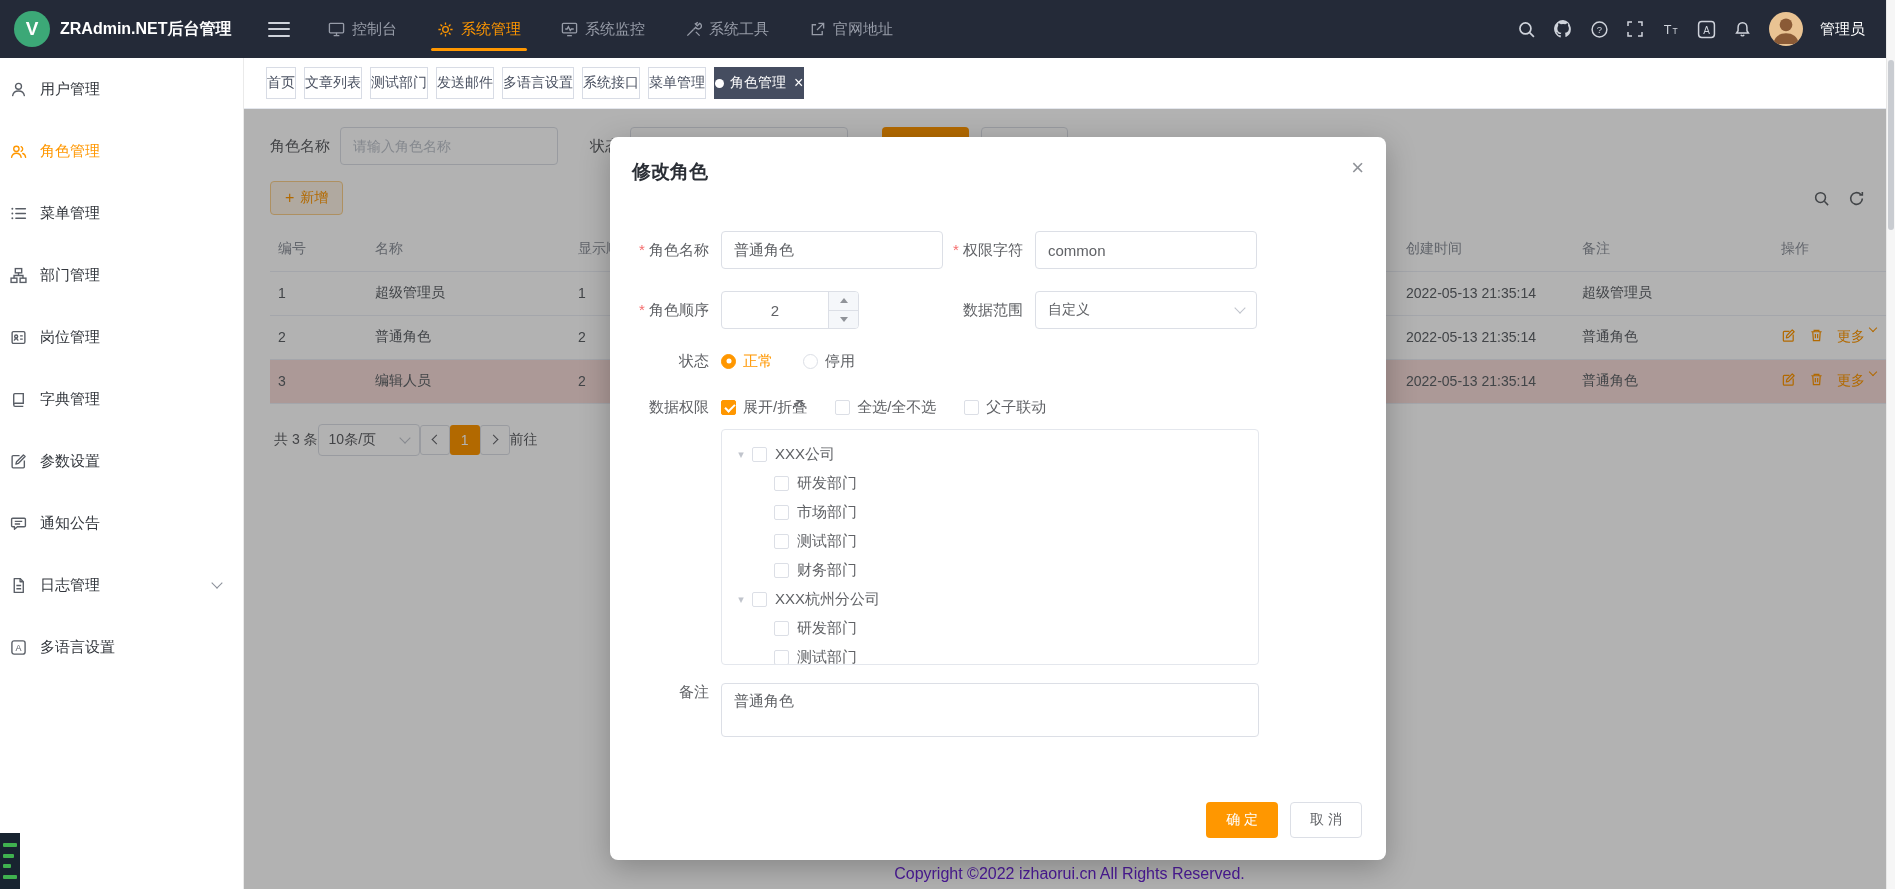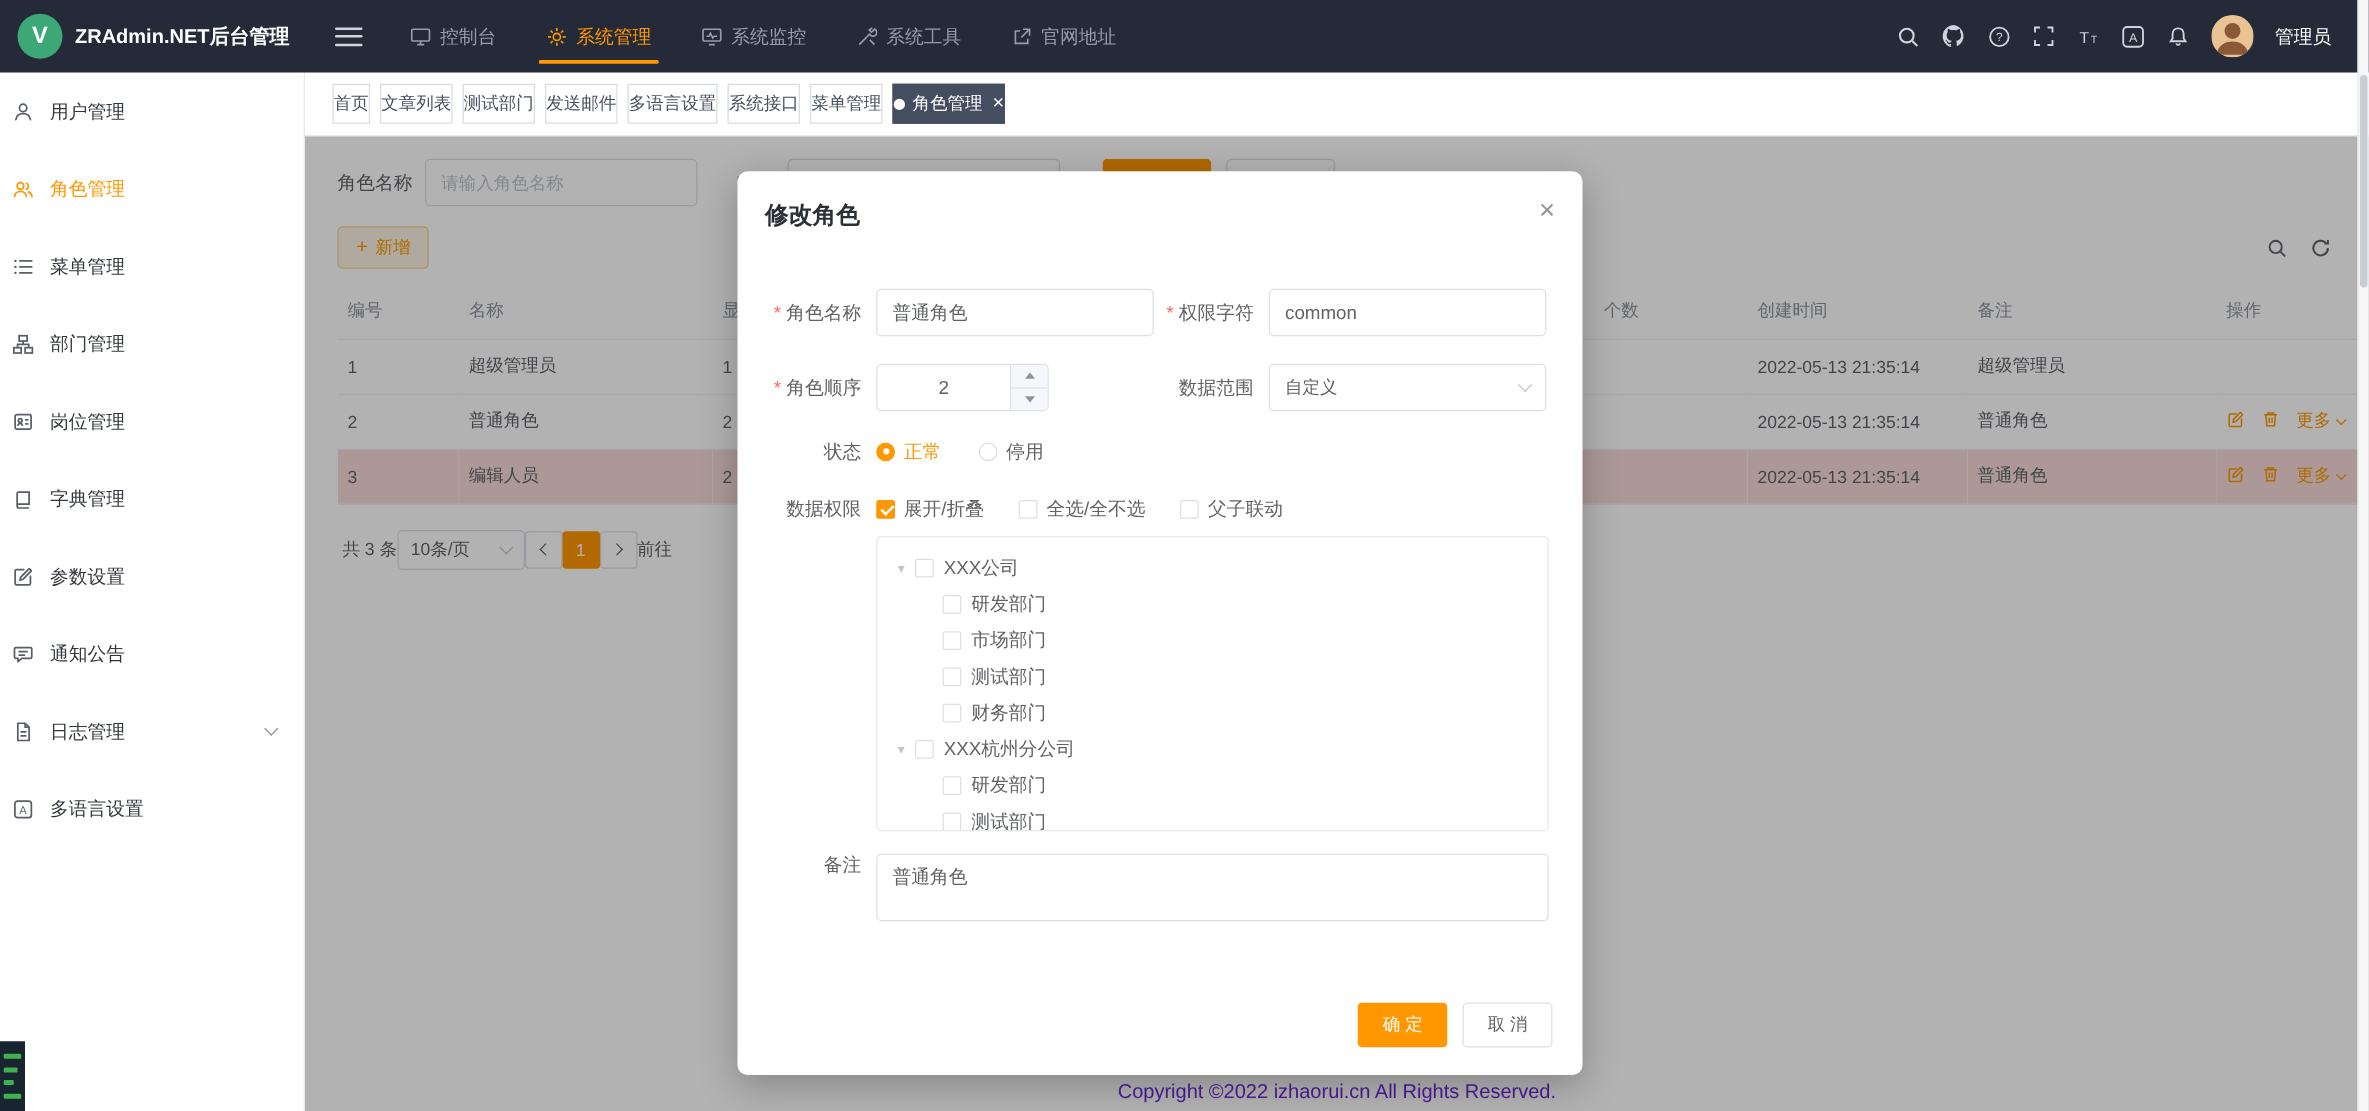--- a/index.html
+++ b/index.html
@@ -60,35 +60,35 @@
   .btn-add{height:34px;padding:0 14px;background:#fdf3e6;border:1px solid #f9cf8b;color:#ff9700;border-radius:4px;display:inline-flex;align-items:center;gap:6px;font-size:14px;cursor:pointer}
   .btn-add .plus{font-size:16px;line-height:1}
   .table-tools{margin-left:auto;display:flex;gap:18px}
   .tool-icon{cursor:pointer;display:flex}
 
   .data-table{margin:12px 26px 0;border-collapse:collapse;width:1618px;table-layout:fixed;font-size:14px}
   .data-table th{font-weight:normal;color:#8d929b;text-align:left;height:44px;border-bottom:1px solid #ebeef5;padding:0 8px;white-space:nowrap;overflow:hidden}
   .data-table td{height:44px;border-bottom:1px solid #ebeef5;padding:0 8px;color:#5f6368;white-space:nowrap;overflow:hidden}
   tr.highlight td{background:#f6dcd8}
   .ops{display:flex;align-items:center;gap:13px;color:#ff9700}
-  .more-link{display:inline-flex;align-items:center;gap:5px;color:#ff9700;cursor:pointer}
+  .more-link{display:inline-flex;gap:5px;color:#ff9700;cursor:pointer}
   .chev-sm{width:6px;height:6px;border-right:1.4px solid #ff9700;border-bottom:1.4px solid #ff9700;transform:rotate(45deg);margin-top:-3px}
 
   .pagination{display:flex;align-items:center;margin:20px 17px 0 30px;font-size:14px;color:#606266}
   .page-size{width:102px;height:32px;padding:0 10px}
   .pg-btn{width:30px;height:30px;border:1px solid #dcdfe6;border-radius:3px;background:#fff;display:flex;align-items:center;justify-content:center;cursor:pointer}
   .chev-left{width:7px;height:7px;border-right:1.5px solid #606266;border-bottom:1.5px solid #606266;transform:rotate(135deg);margin-left:3px}
   .chev-right{width:7px;height:7px;border-right:1.5px solid #606266;border-bottom:1.5px solid #606266;transform:rotate(-45deg);margin-right:3px}
   .pg-current{width:30px;height:30px;border-radius:3px;background:#ff9700;color:#fff;display:flex;align-items:center;justify-content:center;font-size:14px;cursor:pointer}
 
   .copyright{position:absolute;left:0;right:0;bottom:6px;text-align:center;color:#6d28d9;font-size:16px}
   .overlay{position:absolute;inset:0;background:rgba(0,0,0,0.3);z-index:20}
 
   
-  .dialog{position:absolute;left:590px;top:137px;width:676px;height:723px;background:#fff;border-radius:8px;box-shadow:0 8px 30px rgba(0,0,0,0.25);z-index:30}
+  .dialog{position:absolute;left:610px;top:137px;width:776px;height:723px;background:#fff;border-radius:8px;box-shadow:0 8px 30px rgba(0,0,0,0.25);z-index:30}
   .dlg-title{padding:22px 0 0 22px;font-size:19px;font-weight:600;color:#2b2f36}
   .dlg-close{position:absolute;top:20px;right:22px;font-size:22px;color:#909399;cursor:pointer;line-height:1}
   .dlg-form{margin-top:46px}
   .form-line{display:flex;align-items:center;margin-bottom:22px}
   .fitem{display:flex;align-items:center}
   .flabel{width:111px;text-align:right;padding-right:12px;font-size:15px;color:#606266;white-space:nowrap;flex:none}
   .fitem.second .flabel{width:92px}
   .required::before{content:"* ";color:#f56c6c}
   .f-input{width:222px;height:38px;border:1px solid #dcdfe6;border-radius:4px;padding:0 12px;font-size:15px;color:#606266;outline:none;font-family:inherit;background:#fff}
   .dlg-select{width:222px;height:38px}

